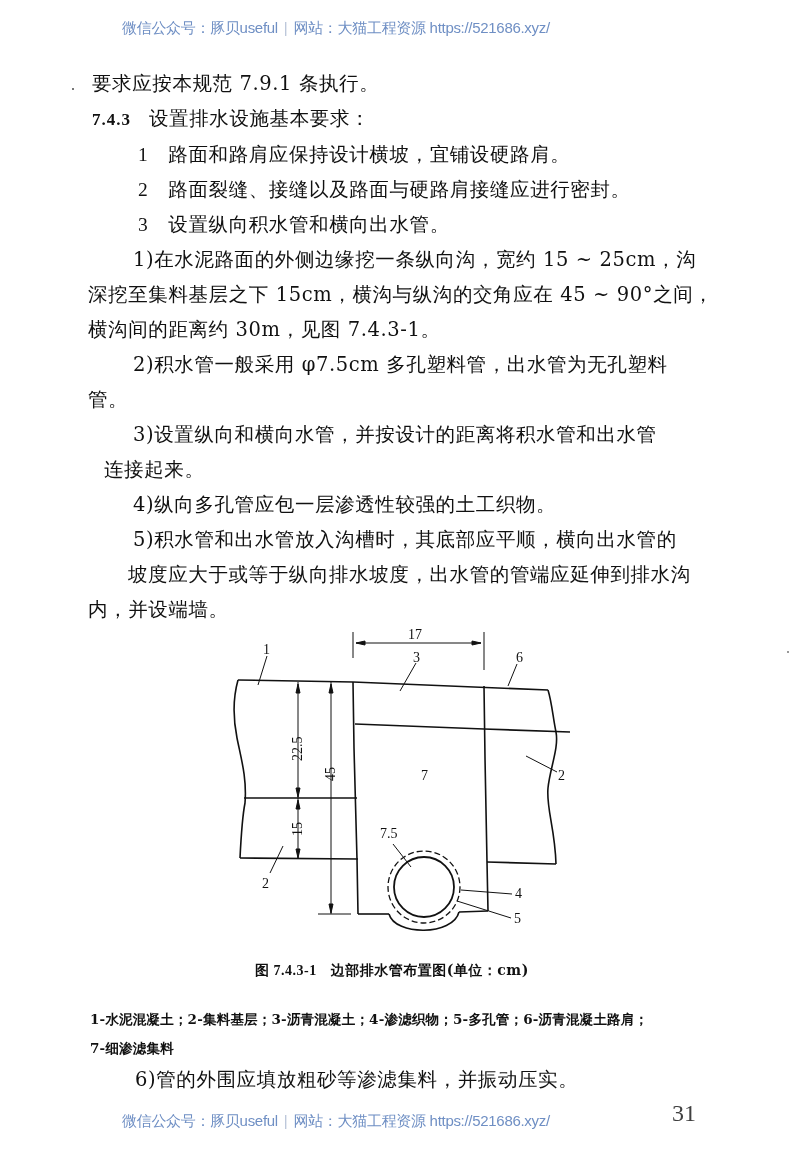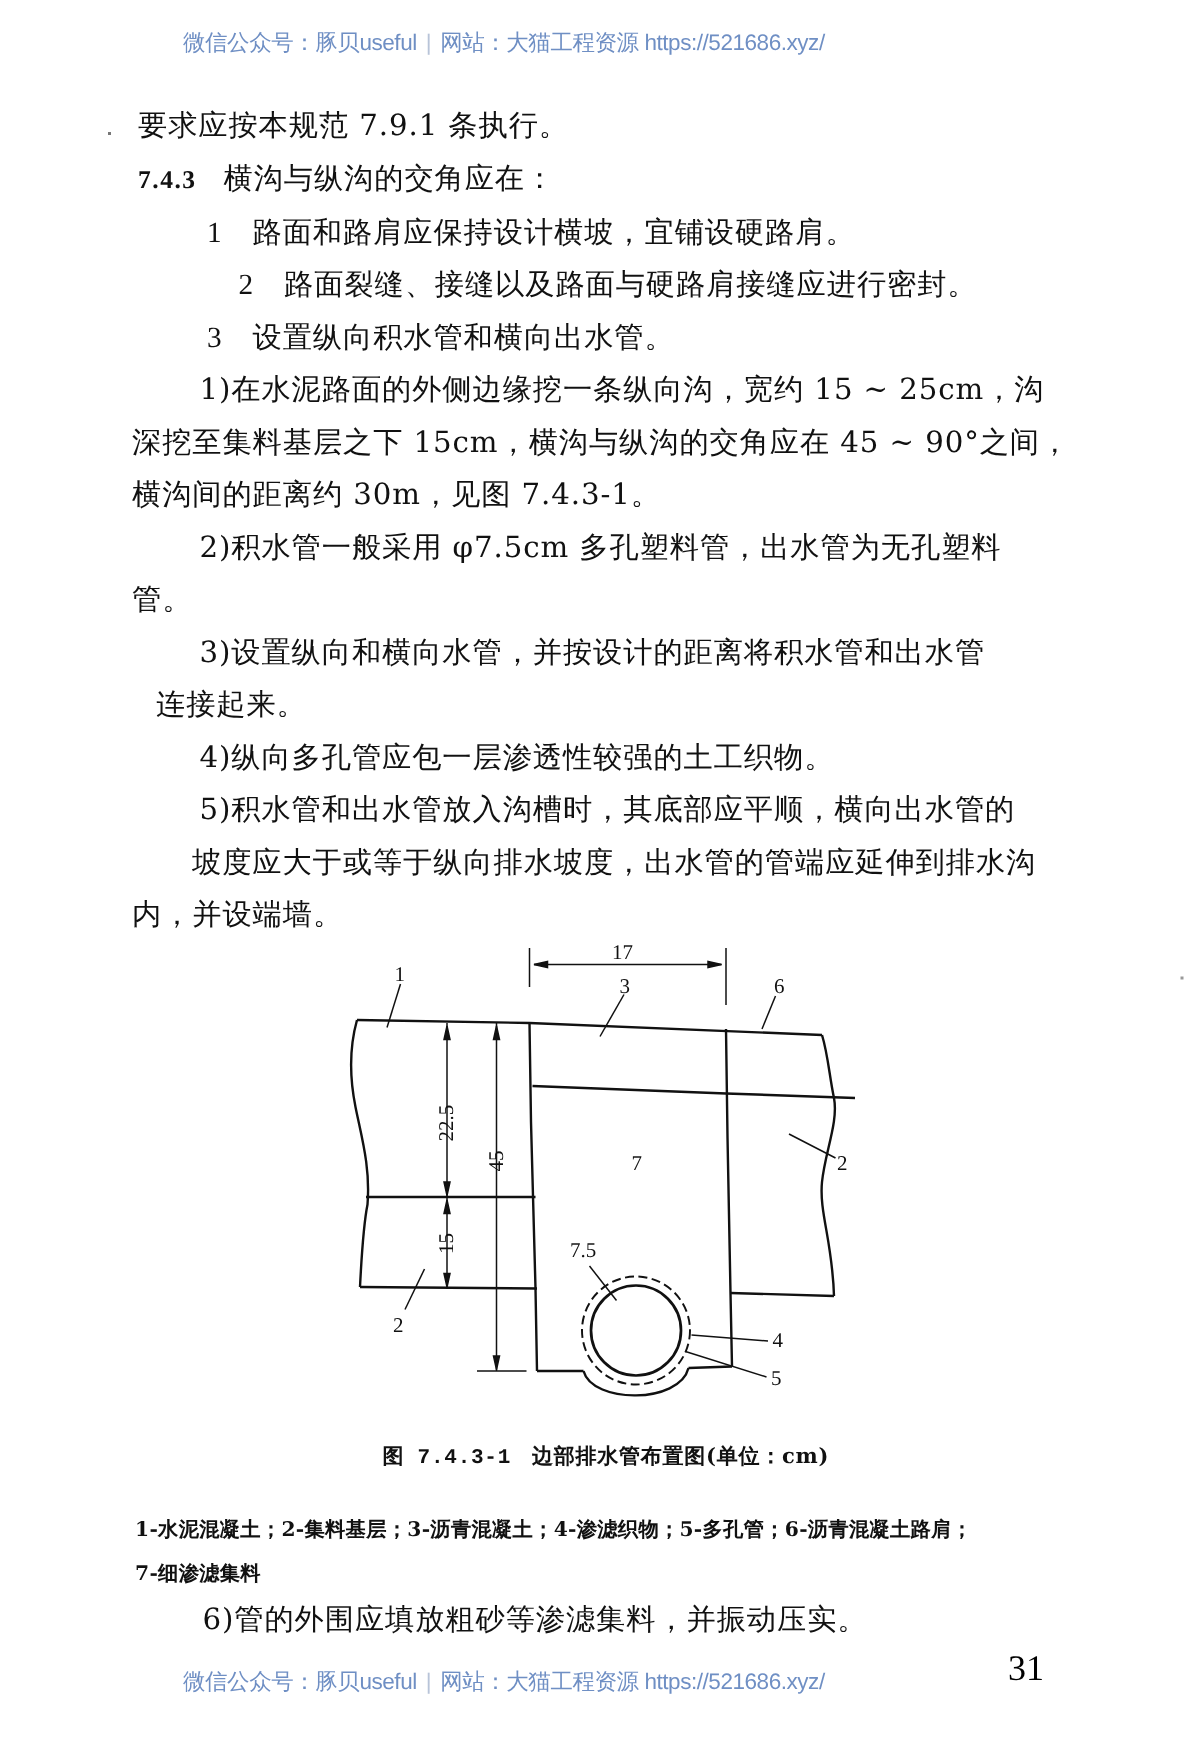--- a/index.html
+++ b/index.html
@@ -64,57 +64,57 @@
   }
   .caption {
     position: absolute;
     left: 255px;
     top: 962px;
     font-size: 14px;
     font-weight: bold;
     white-space: nowrap;
     letter-spacing: 0.5px;
   }
-  .caption .fig-id { font-family: Liberation Mono, monospace; margin-right: 14px; text-align: right; }
+  .caption .fig-id { font-family: Liberation Serif, serif; margin-right: 14px; text-align: right; }
   .legend {
     position: absolute;
     font-size: 13.5px;
     font-weight: bold;
     white-space: nowrap;
     letter-spacing: 0.2px;
   }
   .page-num {
     position: absolute;
     left: 672px;
     top: 1100px;
     font-family: "Liberation Serif", serif;
     font-size: 24px;
-    color: #000000;
+    color: #404040;
   }
 </style>
 </head>
 <body>
 
 <div class="watermark" id="wm-top">
   <span>微信公众号：豚贝useful</span><span class="sep">|</span><span>网站：大猫工程资源 https://521686.xyz/</span>
 </div>
 
 <div class="stray-dot"></div>
 <div class="stray-dot2"></div>
 
 <div class="line" style="left:92px; top:72px;">要求应按本规范 7.9.1 条执行。</div>
 
 <div class="line" style="left:92px; top:107px;">
-  <span class="sec-num">7.4.3</span><span>横沟与纵沟的交角应在：</span>
+  <span class="sec-num">7.4.3</span><span>设置排水设施基本要求：</span>
 </div>
 
 <div class="line" style="left:138px; top:143px;">
   <span class="item-num">1</span><span>路面和路肩应保持设计横坡，宜铺设硬路肩。</span>
 </div>
-<div class="line" style="left:138px; top:178px;margin-left:21px;">
+<div class="line" style="left:138px; top:178px;">
   <span class="item-num">2</span><span>路面裂缝、接缝以及路面与硬路肩接缝应进行密封。</span>
 </div>
 <div class="line" style="left:138px; top:213px;">
   <span class="item-num">3</span><span>设置纵向积水管和横向出水管。</span>
 </div>
 
 <div class="line" style="left:133px; top:248px;">1)在水泥路面的外侧边缘挖一条纵向沟，宽约 15 ~ 25cm，沟</div>
 <div class="line" style="left:88px; top:283px;">深挖至集料基层之下 15cm，横沟与纵沟的交角应在 45 ~ 90°之间，</div>
 <div class="line" style="left:88px; top:318px;">横沟间的距离约 30m，见图 7.4.3-1。</div>
 

